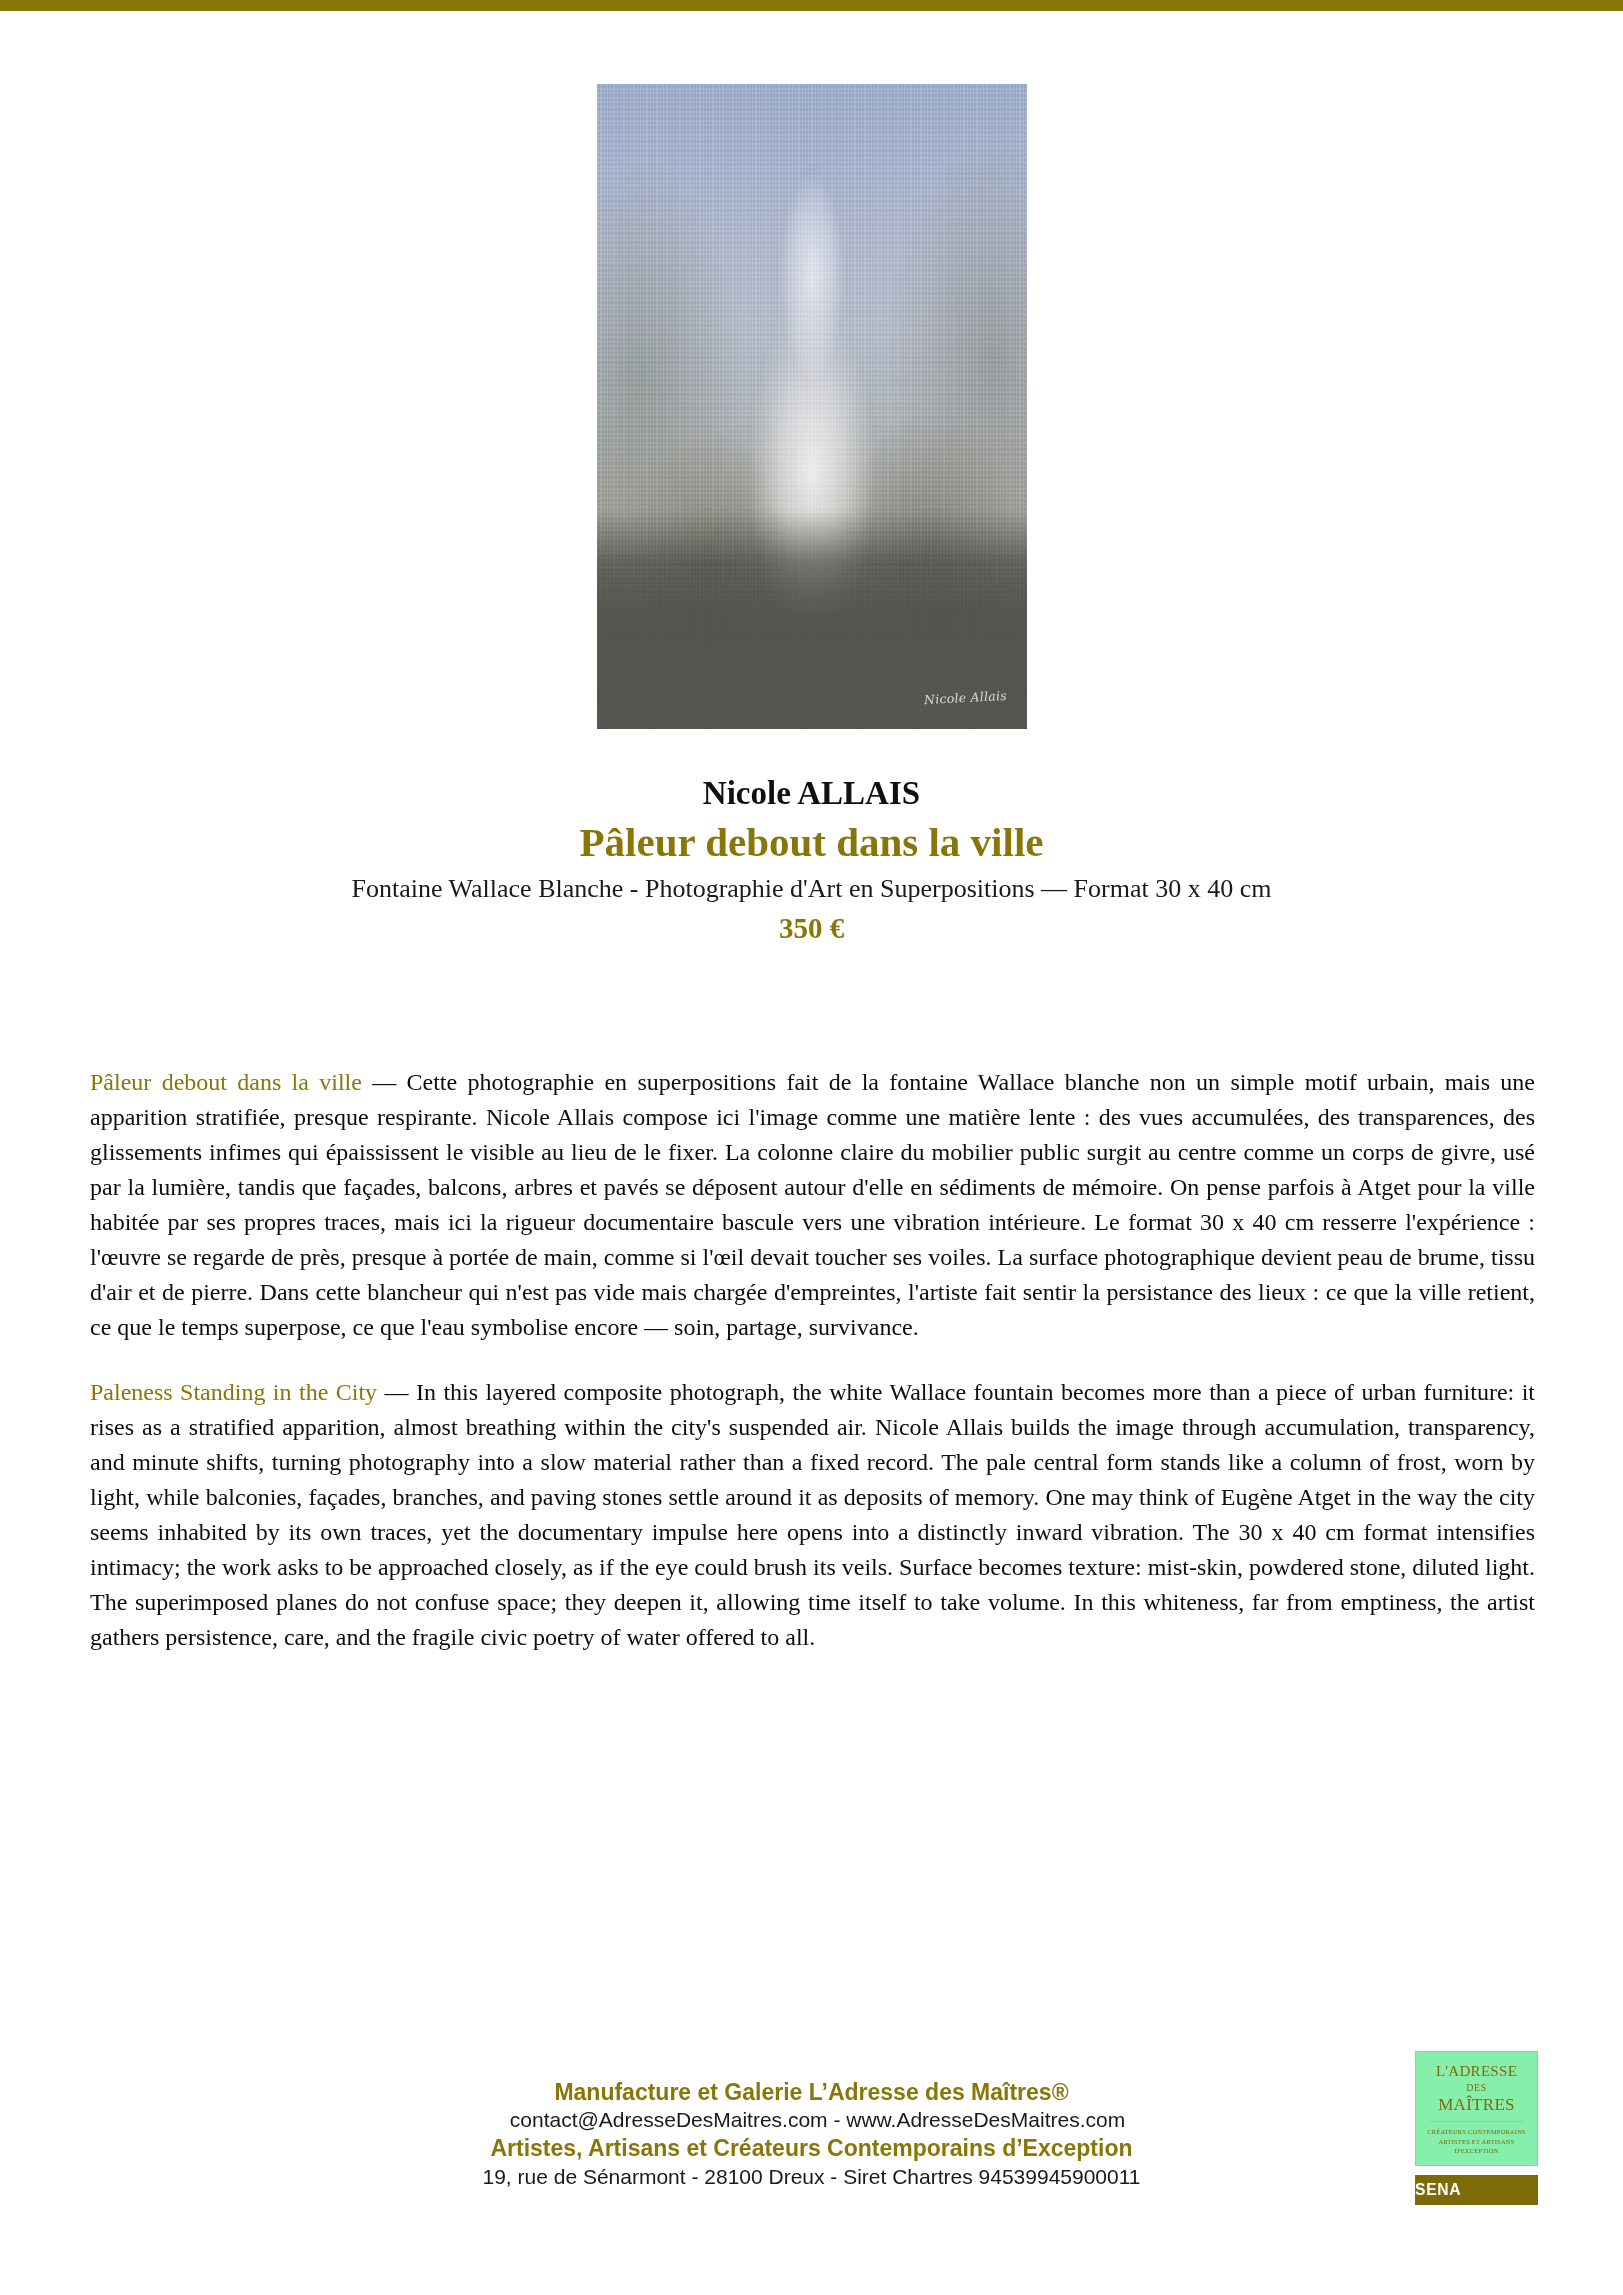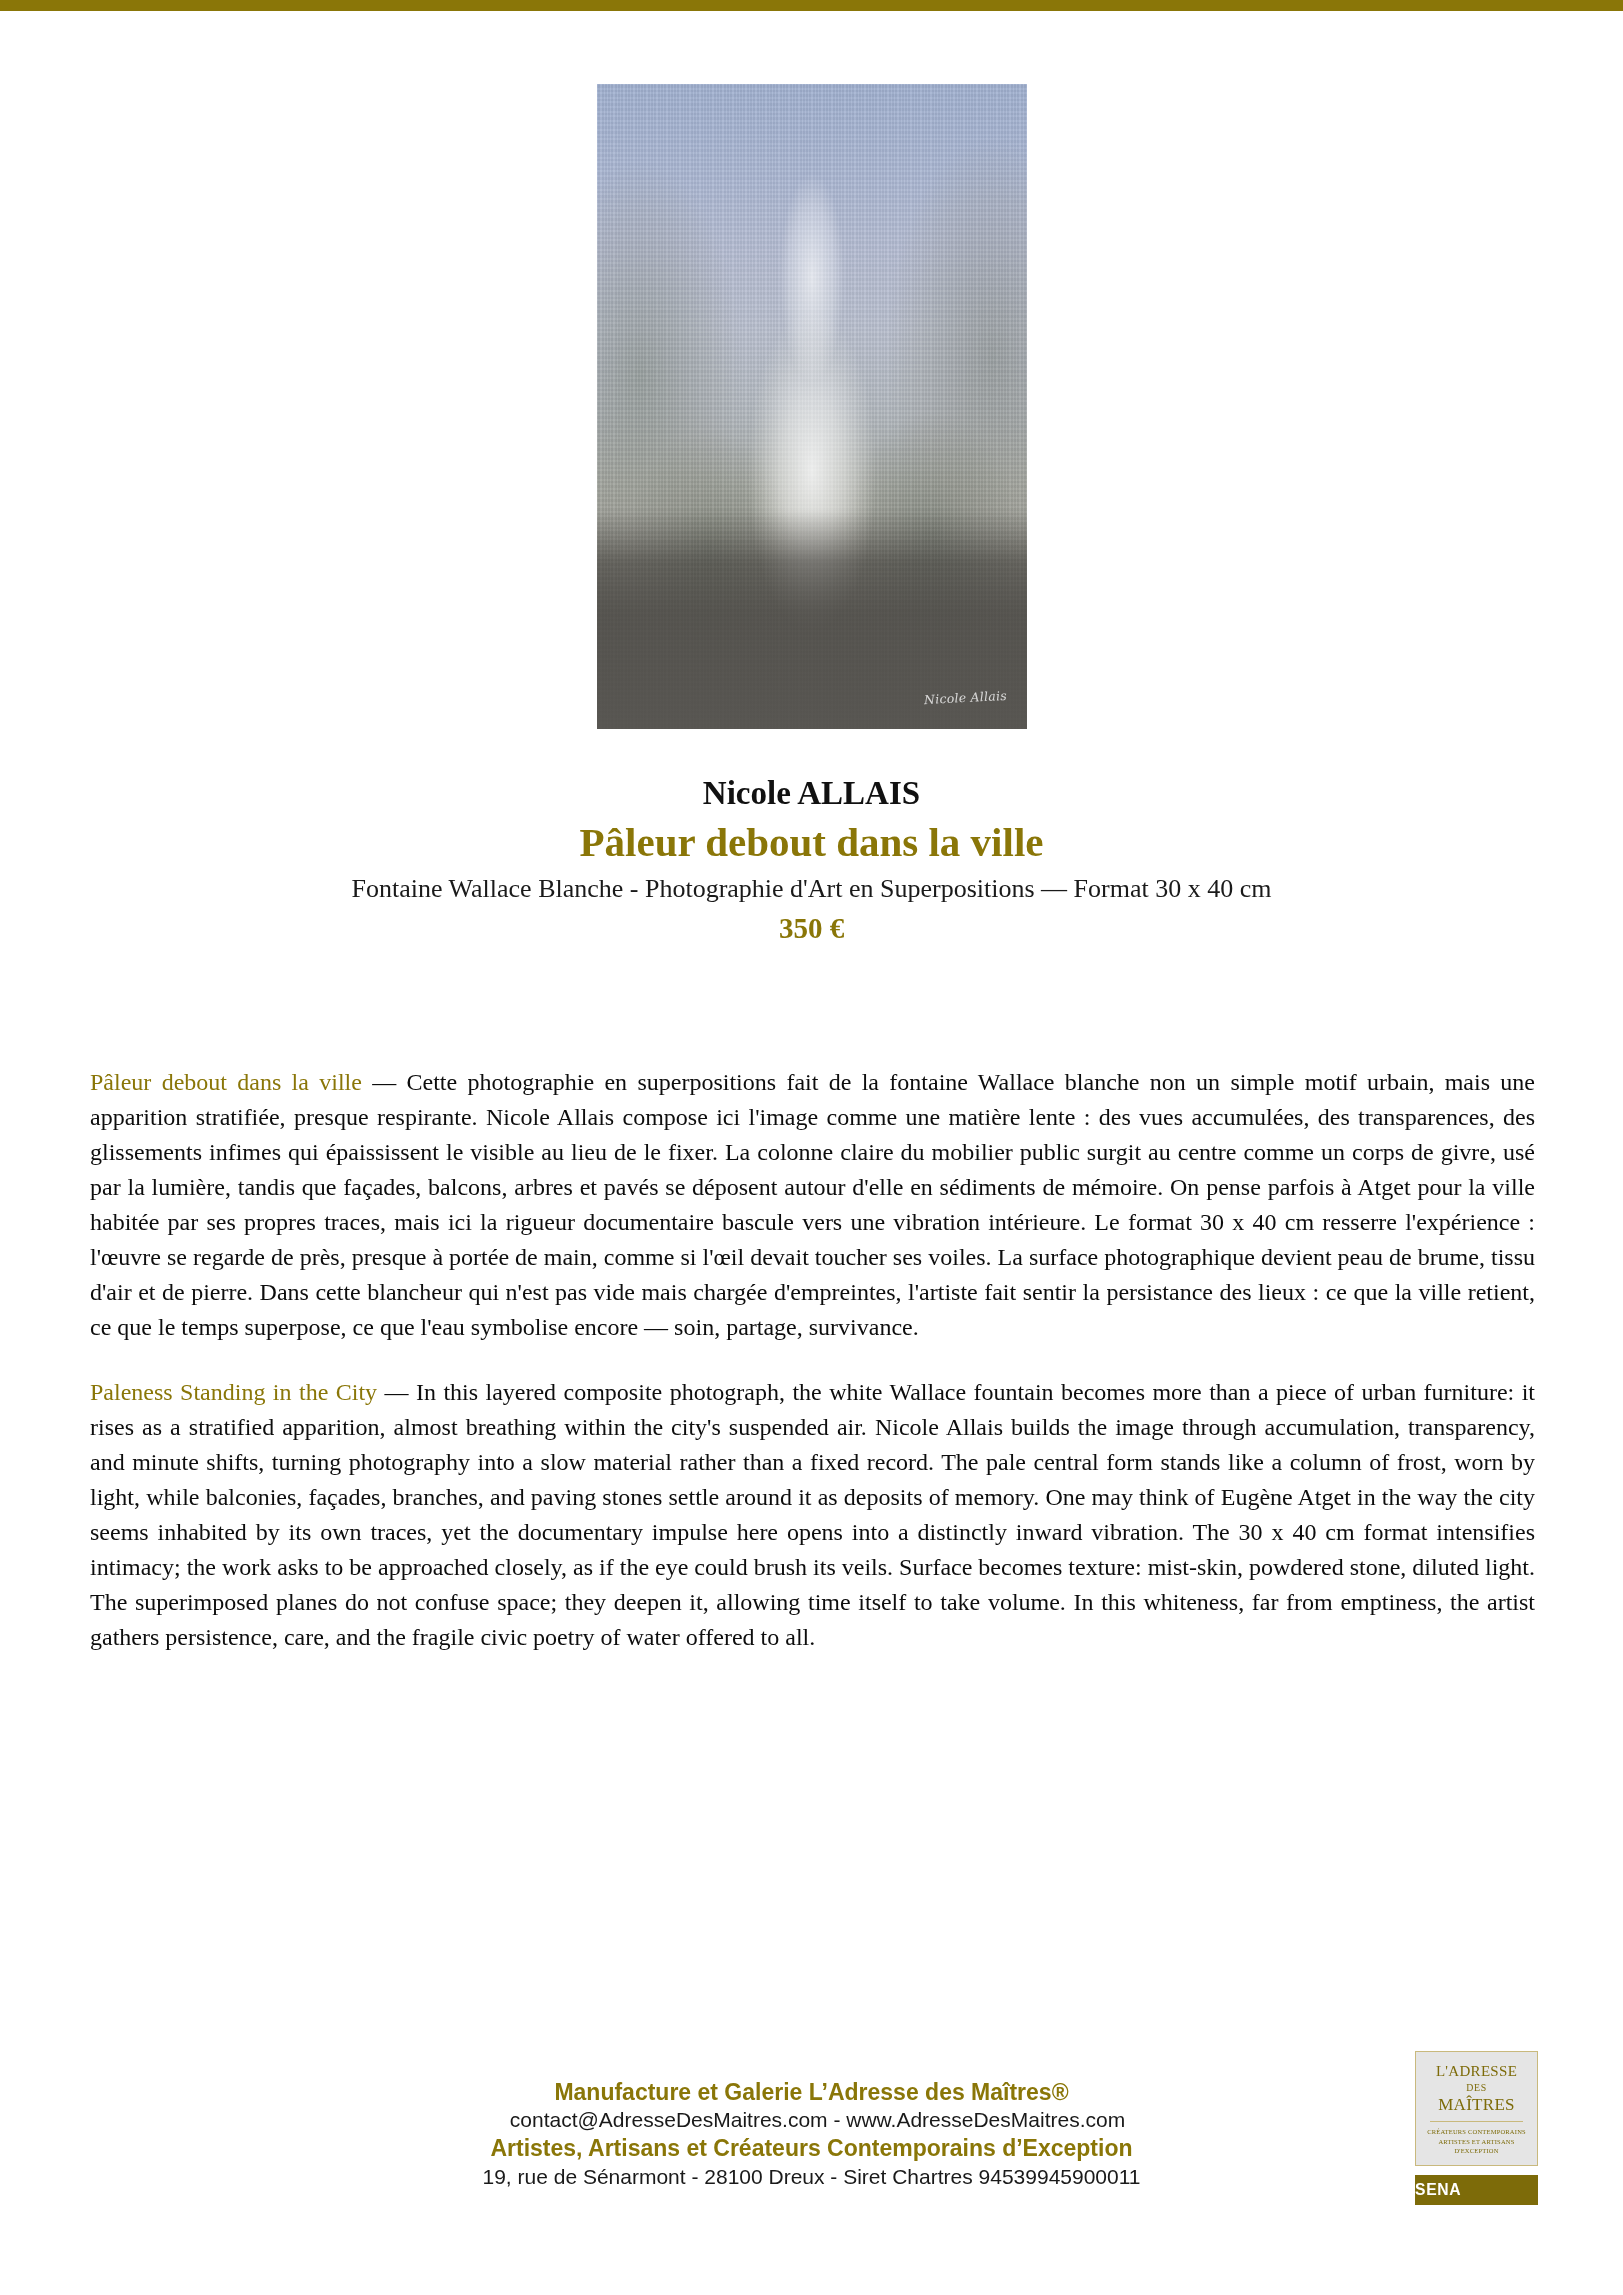--- a/index.html
+++ b/index.html
@@ -192,21 +192,21 @@
   .logo-block {
     position: absolute;
     left: 1415px;
     top: 2051px;
     width: 123px;
   }
   .logo-card {
     border: 1.3px solid #c9b97d;
     padding: 10.5px 5.2px 9.2px 5.2px;
     text-align: center;
-    background: #e5e5e5;
+    background: #86efac;
   }
   .logo-l1 {
     font-size: 15px;
     color: #7d6b09;
     letter-spacing: 0.3px;
     line-height: 1.15;
   }
   .logo-l2 {
     font-size: 9.8px;
     color: #7d6b09;

